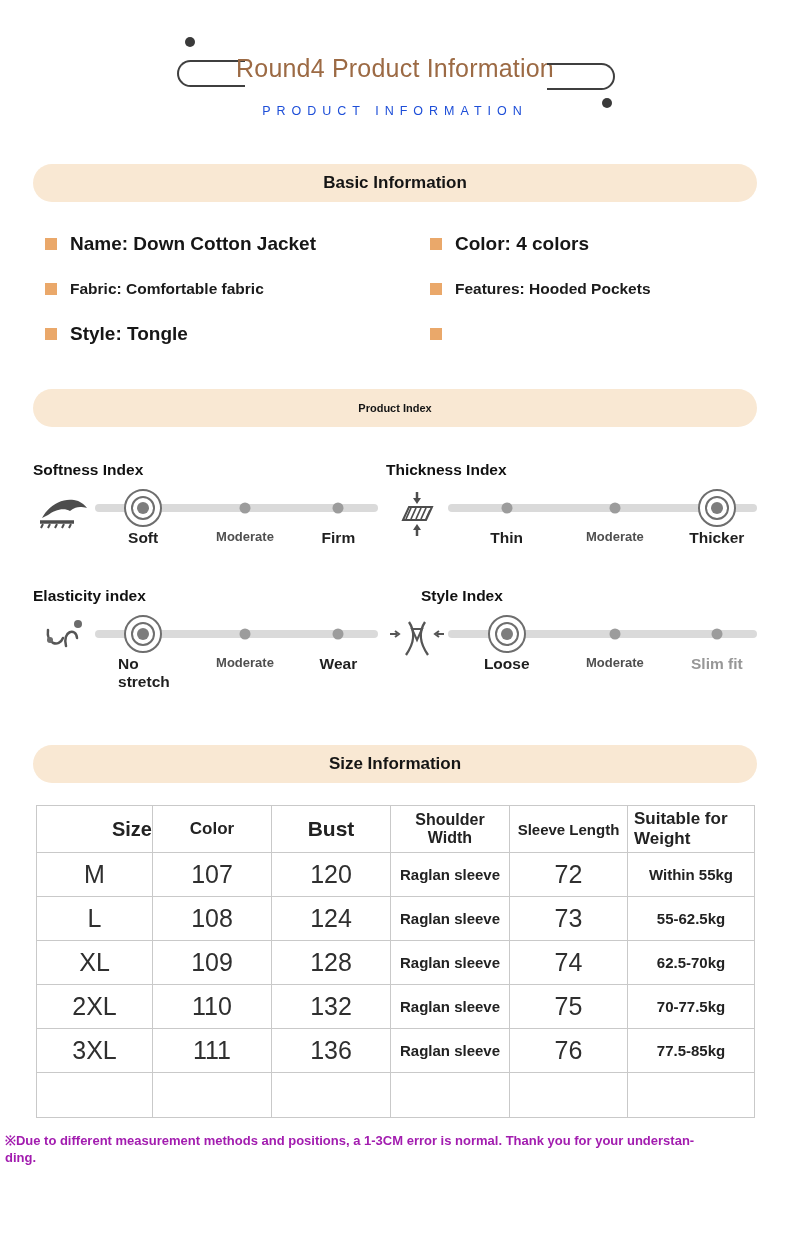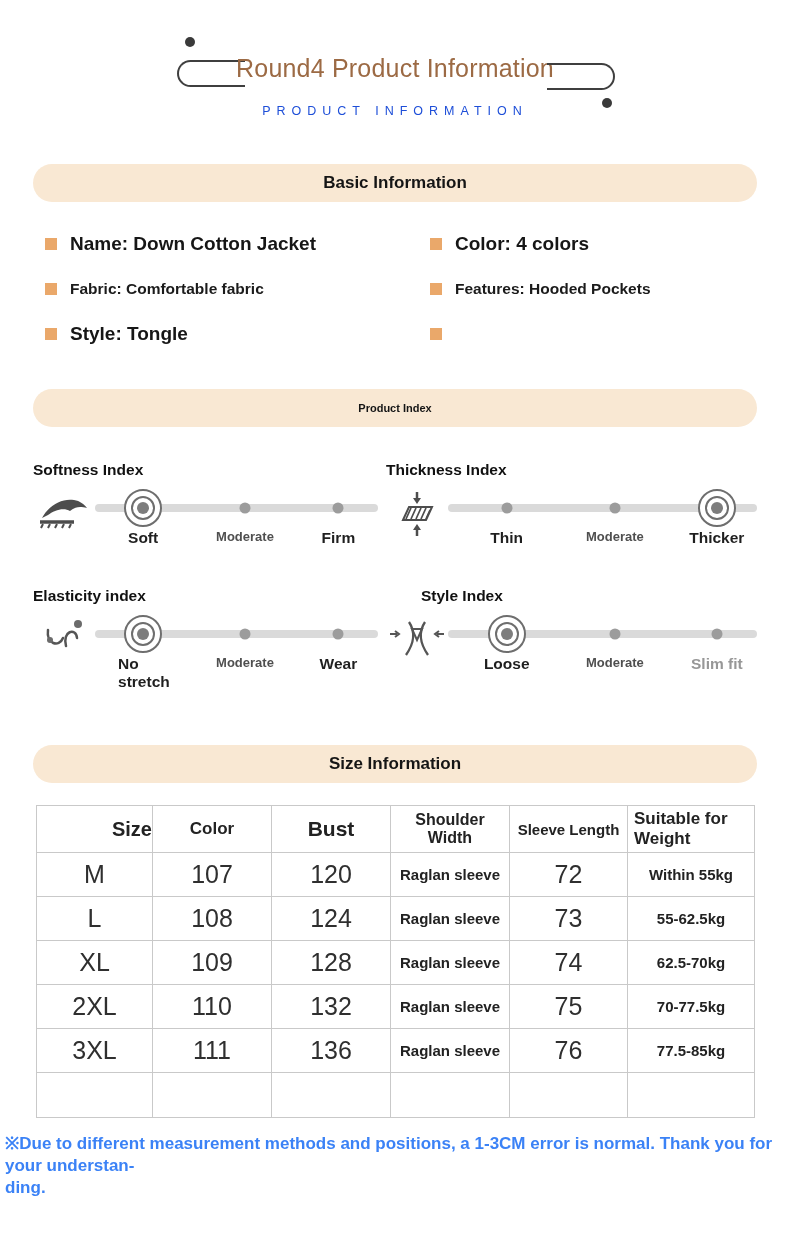--- a/index.html
+++ b/index.html
@@ -86,21 +86,21 @@
   .size-table thead tr { height:47px; }
   .size-table tbody tr { height:44px; }
   .size-table tbody tr.empty-row { height:45px; }
   th.h0 { font-size:20px;text-align:right; } th.h1 { font-size:17px; } th.h2 { font-size:21px; }
   th.h3 { font-size:16px; } th.h4 { font-size:15px; }
   th.h5 { font-size:17px; text-align:left; padding-left:6px; line-height:1.15; }
   td.d-num  { font-size:25px; font-weight:400; color:#2f2f2f; }
   td.d-text { font-size:15px; font-weight:bold; }
 
   
-  .note { margin:15px 5px 8px; font-size:17px; font-weight:bold; color:#3b82f6; line-height:1.3; }
+  .note { margin:15px 5px 8px; font-size:13px; font-weight:bold; color:#a21caf; line-height:1.3; }
 </style>
 </head>
 <body>
 
 <div class="header">
   <span class="deco-dot dot-a"></span>
   <span class="deco-bracket deco-left"></span>
   <div class="main-title">Round4 Product Information</div>
   <span class="deco-bracket deco-right"></span>
   <span class="deco-dot dot-b"></span>

